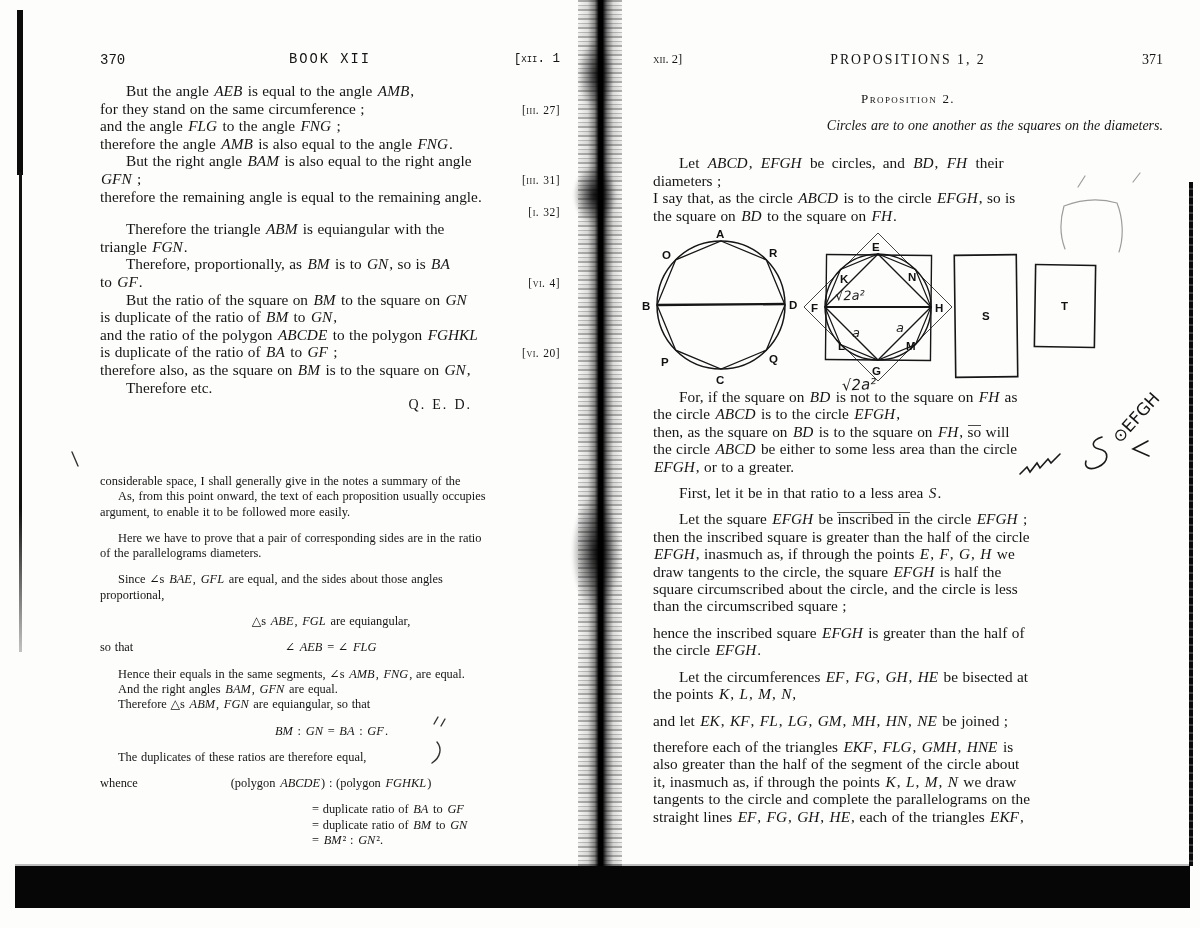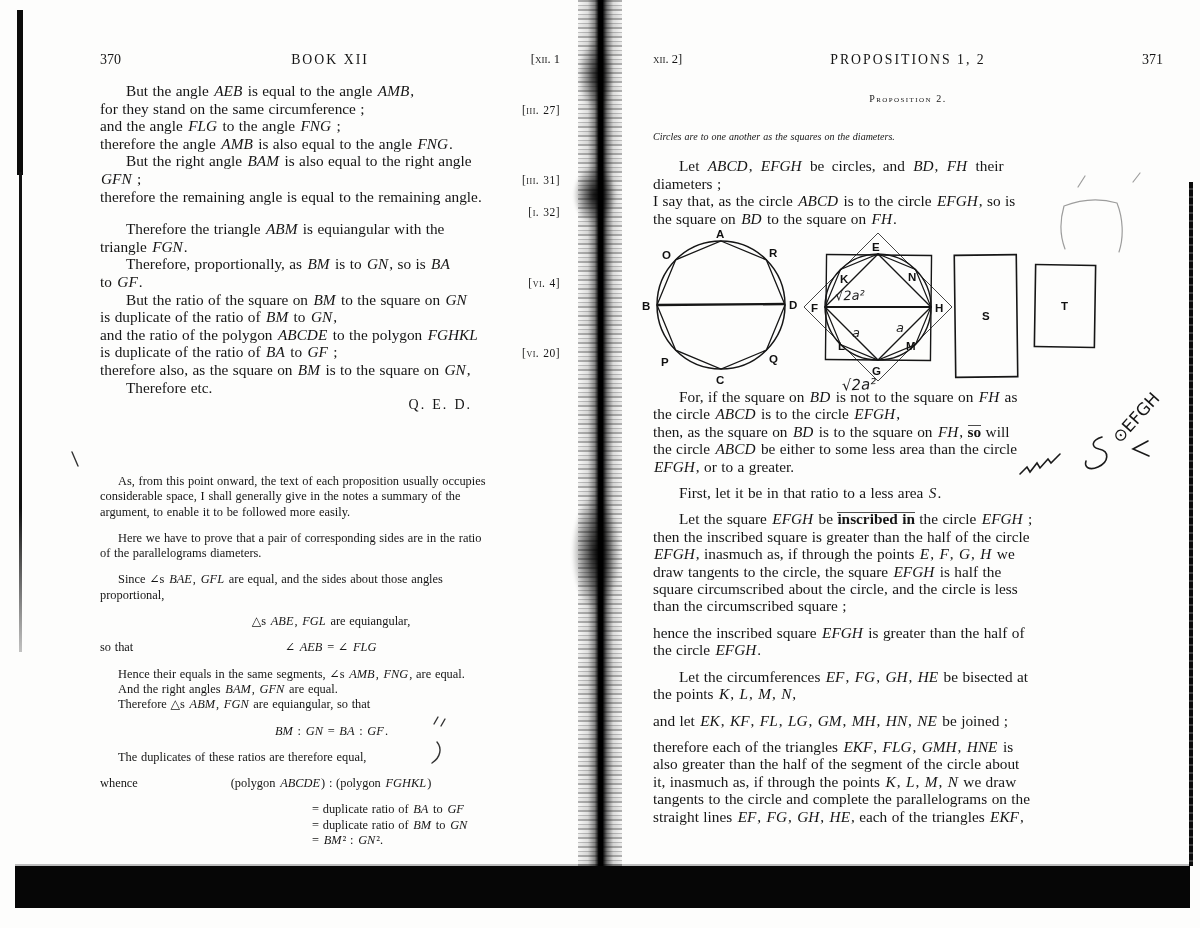--- a/index.html
+++ b/index.html
@@ -36,26 +36,26 @@
   .ind{text-indent:26px;}
   .ws{word-spacing:3.5px;}
   .ctr{text-align:center;}
   .eq{margin-left:212px;}
   .lblctr{text-align:center;}
   .lbl{position:absolute;left:0;top:0;}
   .ref{position:absolute;right:0;top:2px;font-size:11.5px;letter-spacing:0.5px;font-variant:small-caps;}
   .refline{text-align:right;font-size:11.5px;letter-spacing:0.5px;font-variant:small-caps;line-height:15px;}
   .sc{font-variant:small-caps;}
   .qed{text-align:right;padding-right:88px;letter-spacing:2px;font-size:14px;}
-  .head{text-align:center;font-size:10px;letter-spacing:1.4px;margin-bottom:20px;}
-  .enun{text-align:left;font-style:italic;margin-bottom:12px;font-size:10px;}
+  .head{text-align:center;font-size:13px;letter-spacing:1.4px;margin-bottom:9px;}
+  .enun{text-align:right;font-style:italic;margin-bottom:20px;font-size:14px;}
   .ov{background-image:linear-gradient(rgba(45,45,45,0.85),rgba(45,45,45,0.85));
-      background-size:100% 1.4px;background-repeat:no-repeat;background-position:0 2px;font-weight:bold;}
-
-  .lp-header{position:absolute;left:100px;top:52px;width:460px;height:18px;font-size:14px;}
+      background-size:100% 1.4px;background-repeat:no-repeat;background-position:0 2px;}
+
+  .lp-header{position:absolute;left:100px;top:52px;width:460px;height:18px;font-size:14px;font-family:Liberation Mono, monospace;}
   .rp-header{position:absolute;left:653px;top:52px;width:510px;height:18px;font-size:14px;}
   .hd-left{position:absolute;left:0;top:0;}
   .hd-center{position:absolute;left:0;top:0;width:100%;text-align:center;letter-spacing:2px;font-size:13.8px;}
   .hd-right{position:absolute;right:0;top:0;}
   .hd-small{font-size:12.5px;}
 
   .lp-text{position:absolute;left:100px;top:82px;width:460px;}
   .lp-notes{position:absolute;left:100px;top:474px;width:462px;}
   .lp-notes .ln{line-height:15.3px;font-size:12.4px;}
   .lp-notes .ind{text-indent:18px;}
@@ -109,22 +109,22 @@
       <div class="ln"><span class="t">to <i>GF</i>.</span><span class="ref">[vi. 4]</span></div>
       <div class="ln ind g"><span class="t">But the ratio of the square on <i>BM</i> to the square on <i>GN</i></span></div>
       <div class="ln"><span class="t">is duplicate of the ratio of <i>BM</i> to <i>GN</i>,</span></div>
       <div class="ln g"><span class="t">and the ratio of the polygon <i>ABCDE</i> to the polygon <i>FGHKL</i></span></div>
       <div class="ln"><span class="t">is duplicate of the ratio of <i>BA</i> to <i>GF</i> ;</span><span class="ref">[vi. 20]</span></div>
       <div class="ln g"><span class="t">therefore also, as the square on <i>BM</i> is to the square on <i>GN</i>,</span></div>
       <div class="ln ind g"><span class="t">Therefore etc.</span></div>
       <div class="ln qed sc g"><span class="t">Q. E. D.</span></div>
     </div>
   <div class="lp-notes">
+      <div class="ln"><span class="t">considerable space, I shall generally give in the notes a summary of the</span></div>
       <div class="ln ind"><span class="t">As, from this point onward, the text of each proposition usually occupies</span></div>
-      <div class="ln"><span class="t">considerable space, I shall generally give in the notes a summary of the</span></div>
       <div class="ln"><span class="t">argument, to enable it to be followed more easily.</span></div>
       <div class="ln ind g"><span class="t">Here we have to prove that a pair of corresponding sides are in the ratio</span></div>
       <div class="ln"><span class="t">of the parallelograms diameters.</span></div>
       <div class="ln ind g"><span class="t">Since ∠s <i>BAE</i>, <i>GFL</i> are equal, and the sides about those angles</span></div>
       <div class="ln"><span class="t">proportional,</span></div>
       <div class="ln ctr g"><span class="t">△s <i>ABE</i>, <i>FGL</i> are equiangular,</span></div>
       <div class="ln lblctr g"><span class="lbl">so that</span><span class="t">∠ <i>AEB</i> = ∠ <i>FLG</i></span></div>
       <div class="ln ind g"><span class="t">Hence their equals in the same segments, ∠s <i>AMB</i>, <i>FNG</i>, are equal.</span></div>
       <div class="ln ind"><span class="t">And the right angles <i>BAM</i>, <i>GFN</i> are equal.</span></div>
       <div class="ln ind"><span class="t">Therefore △s <i>ABM</i>, <i>FGN</i> are equiangular, so that</span></div>

